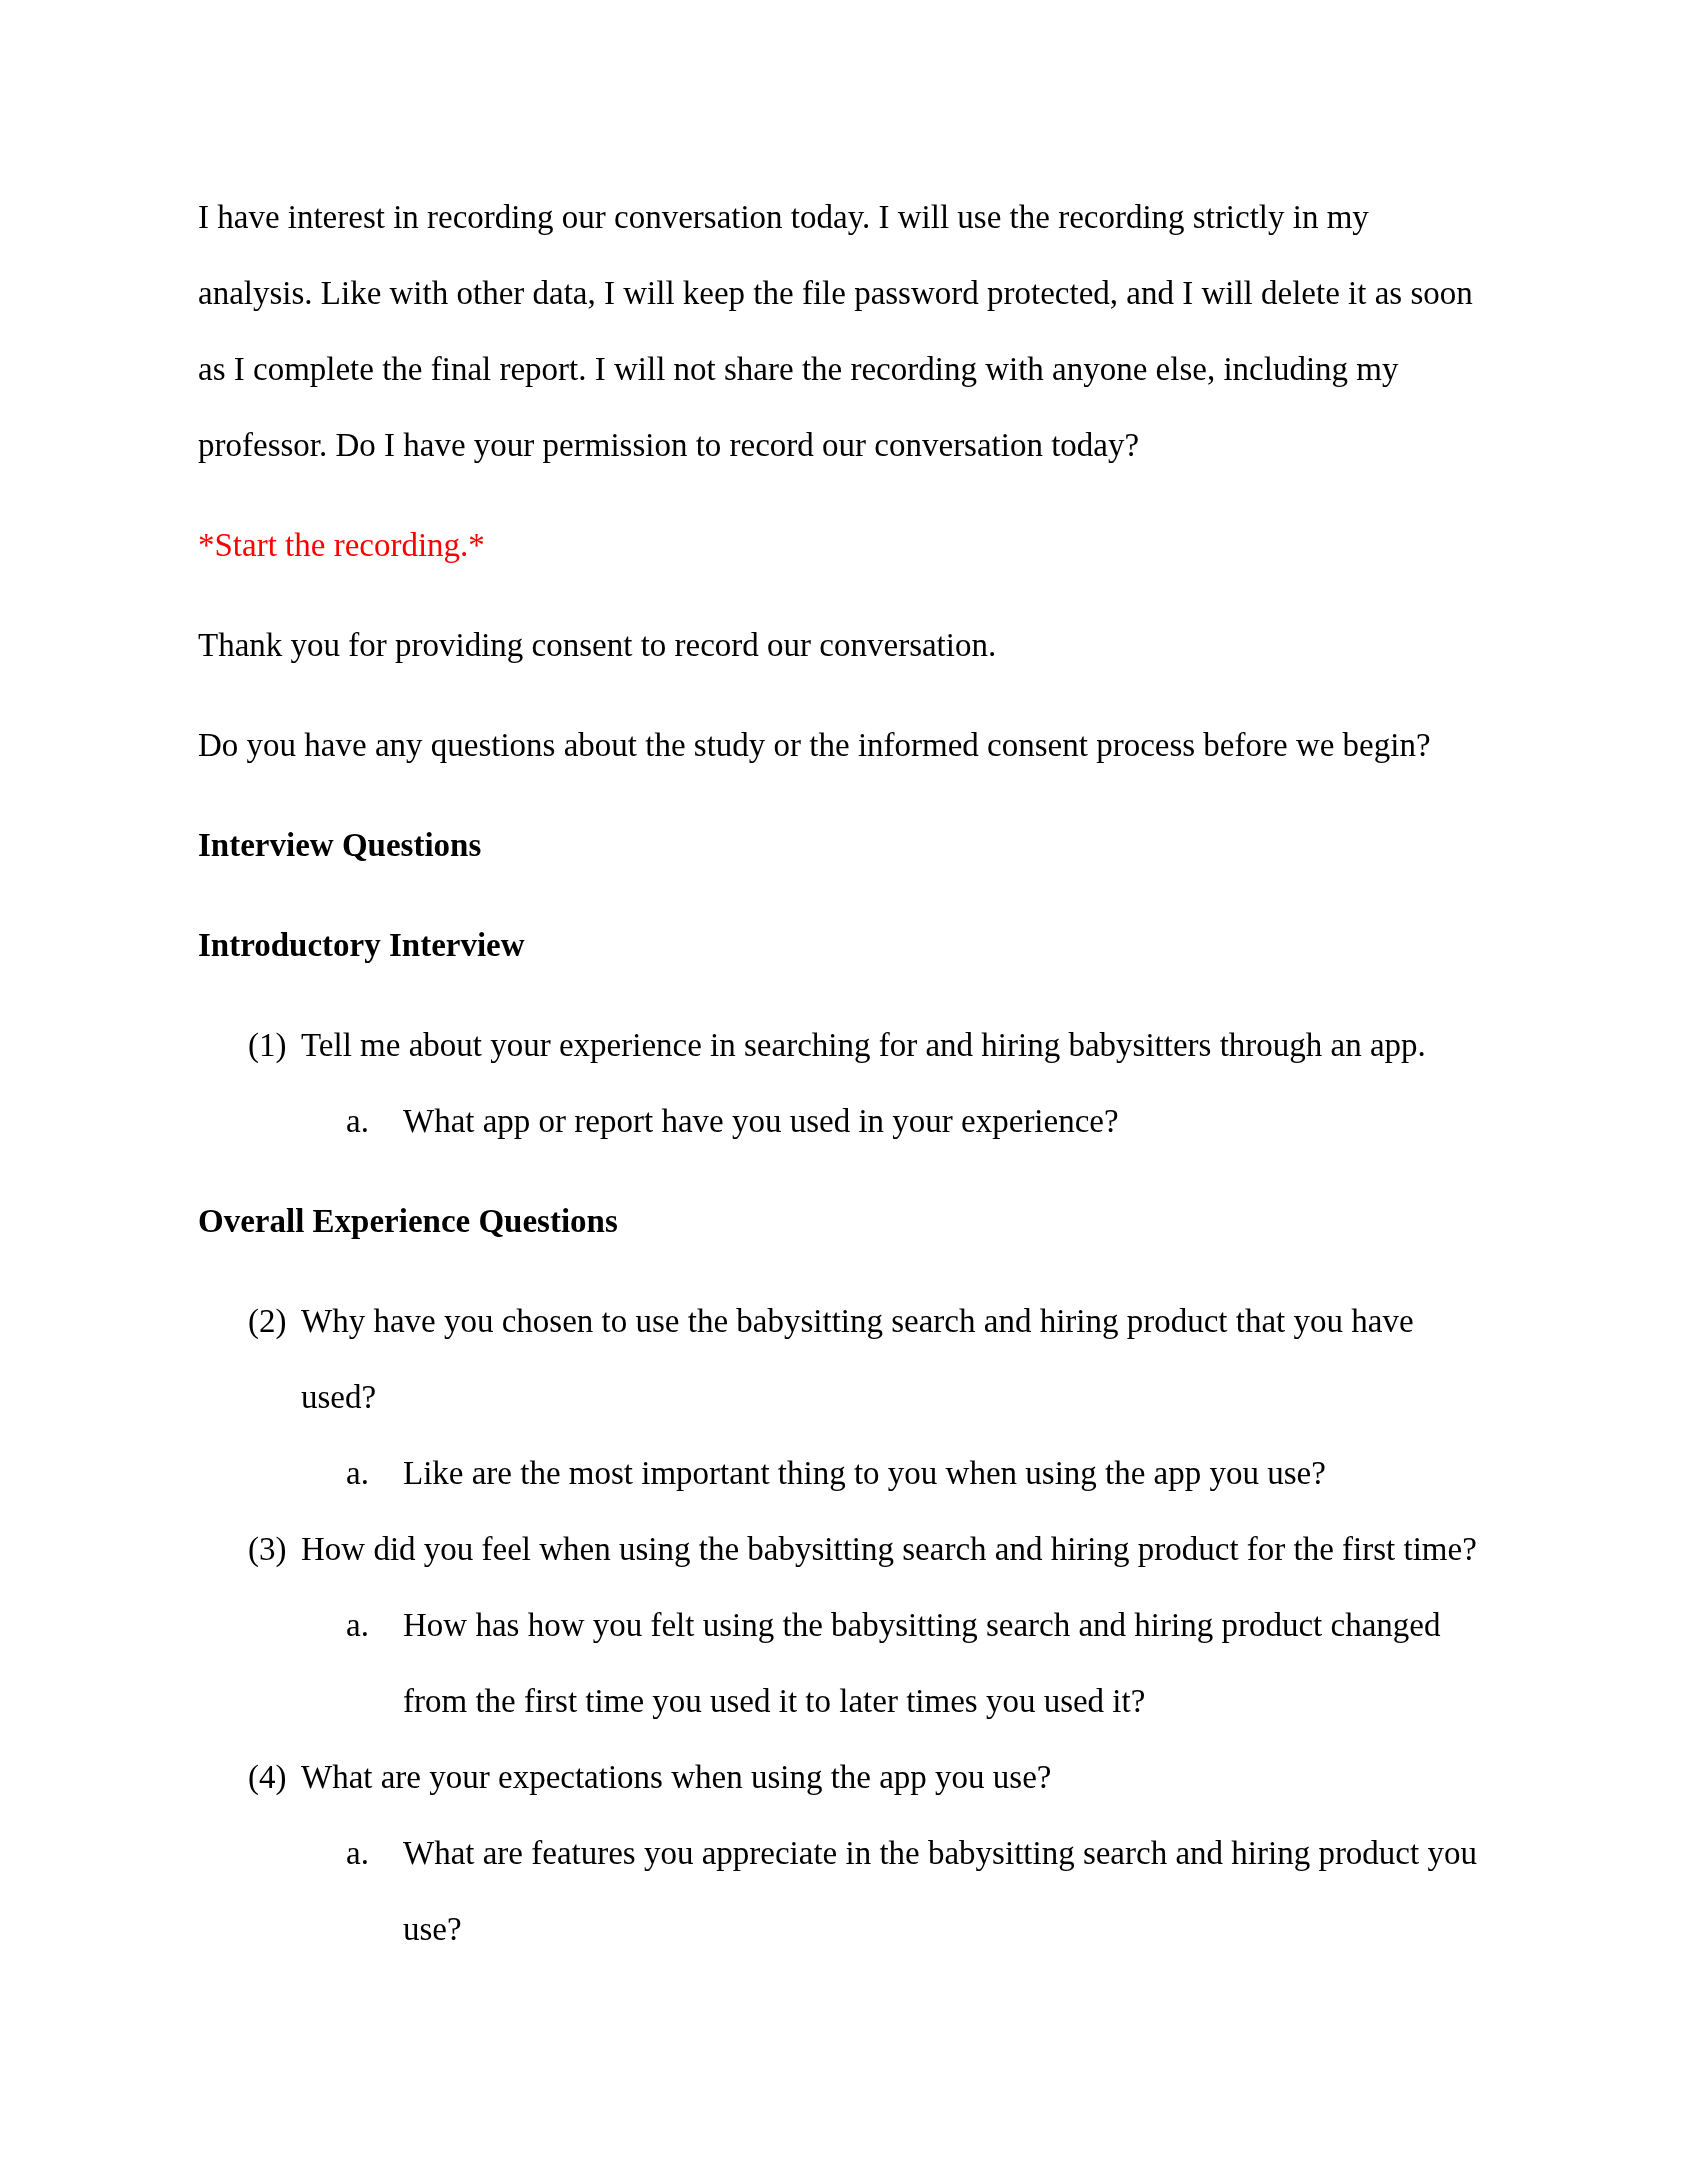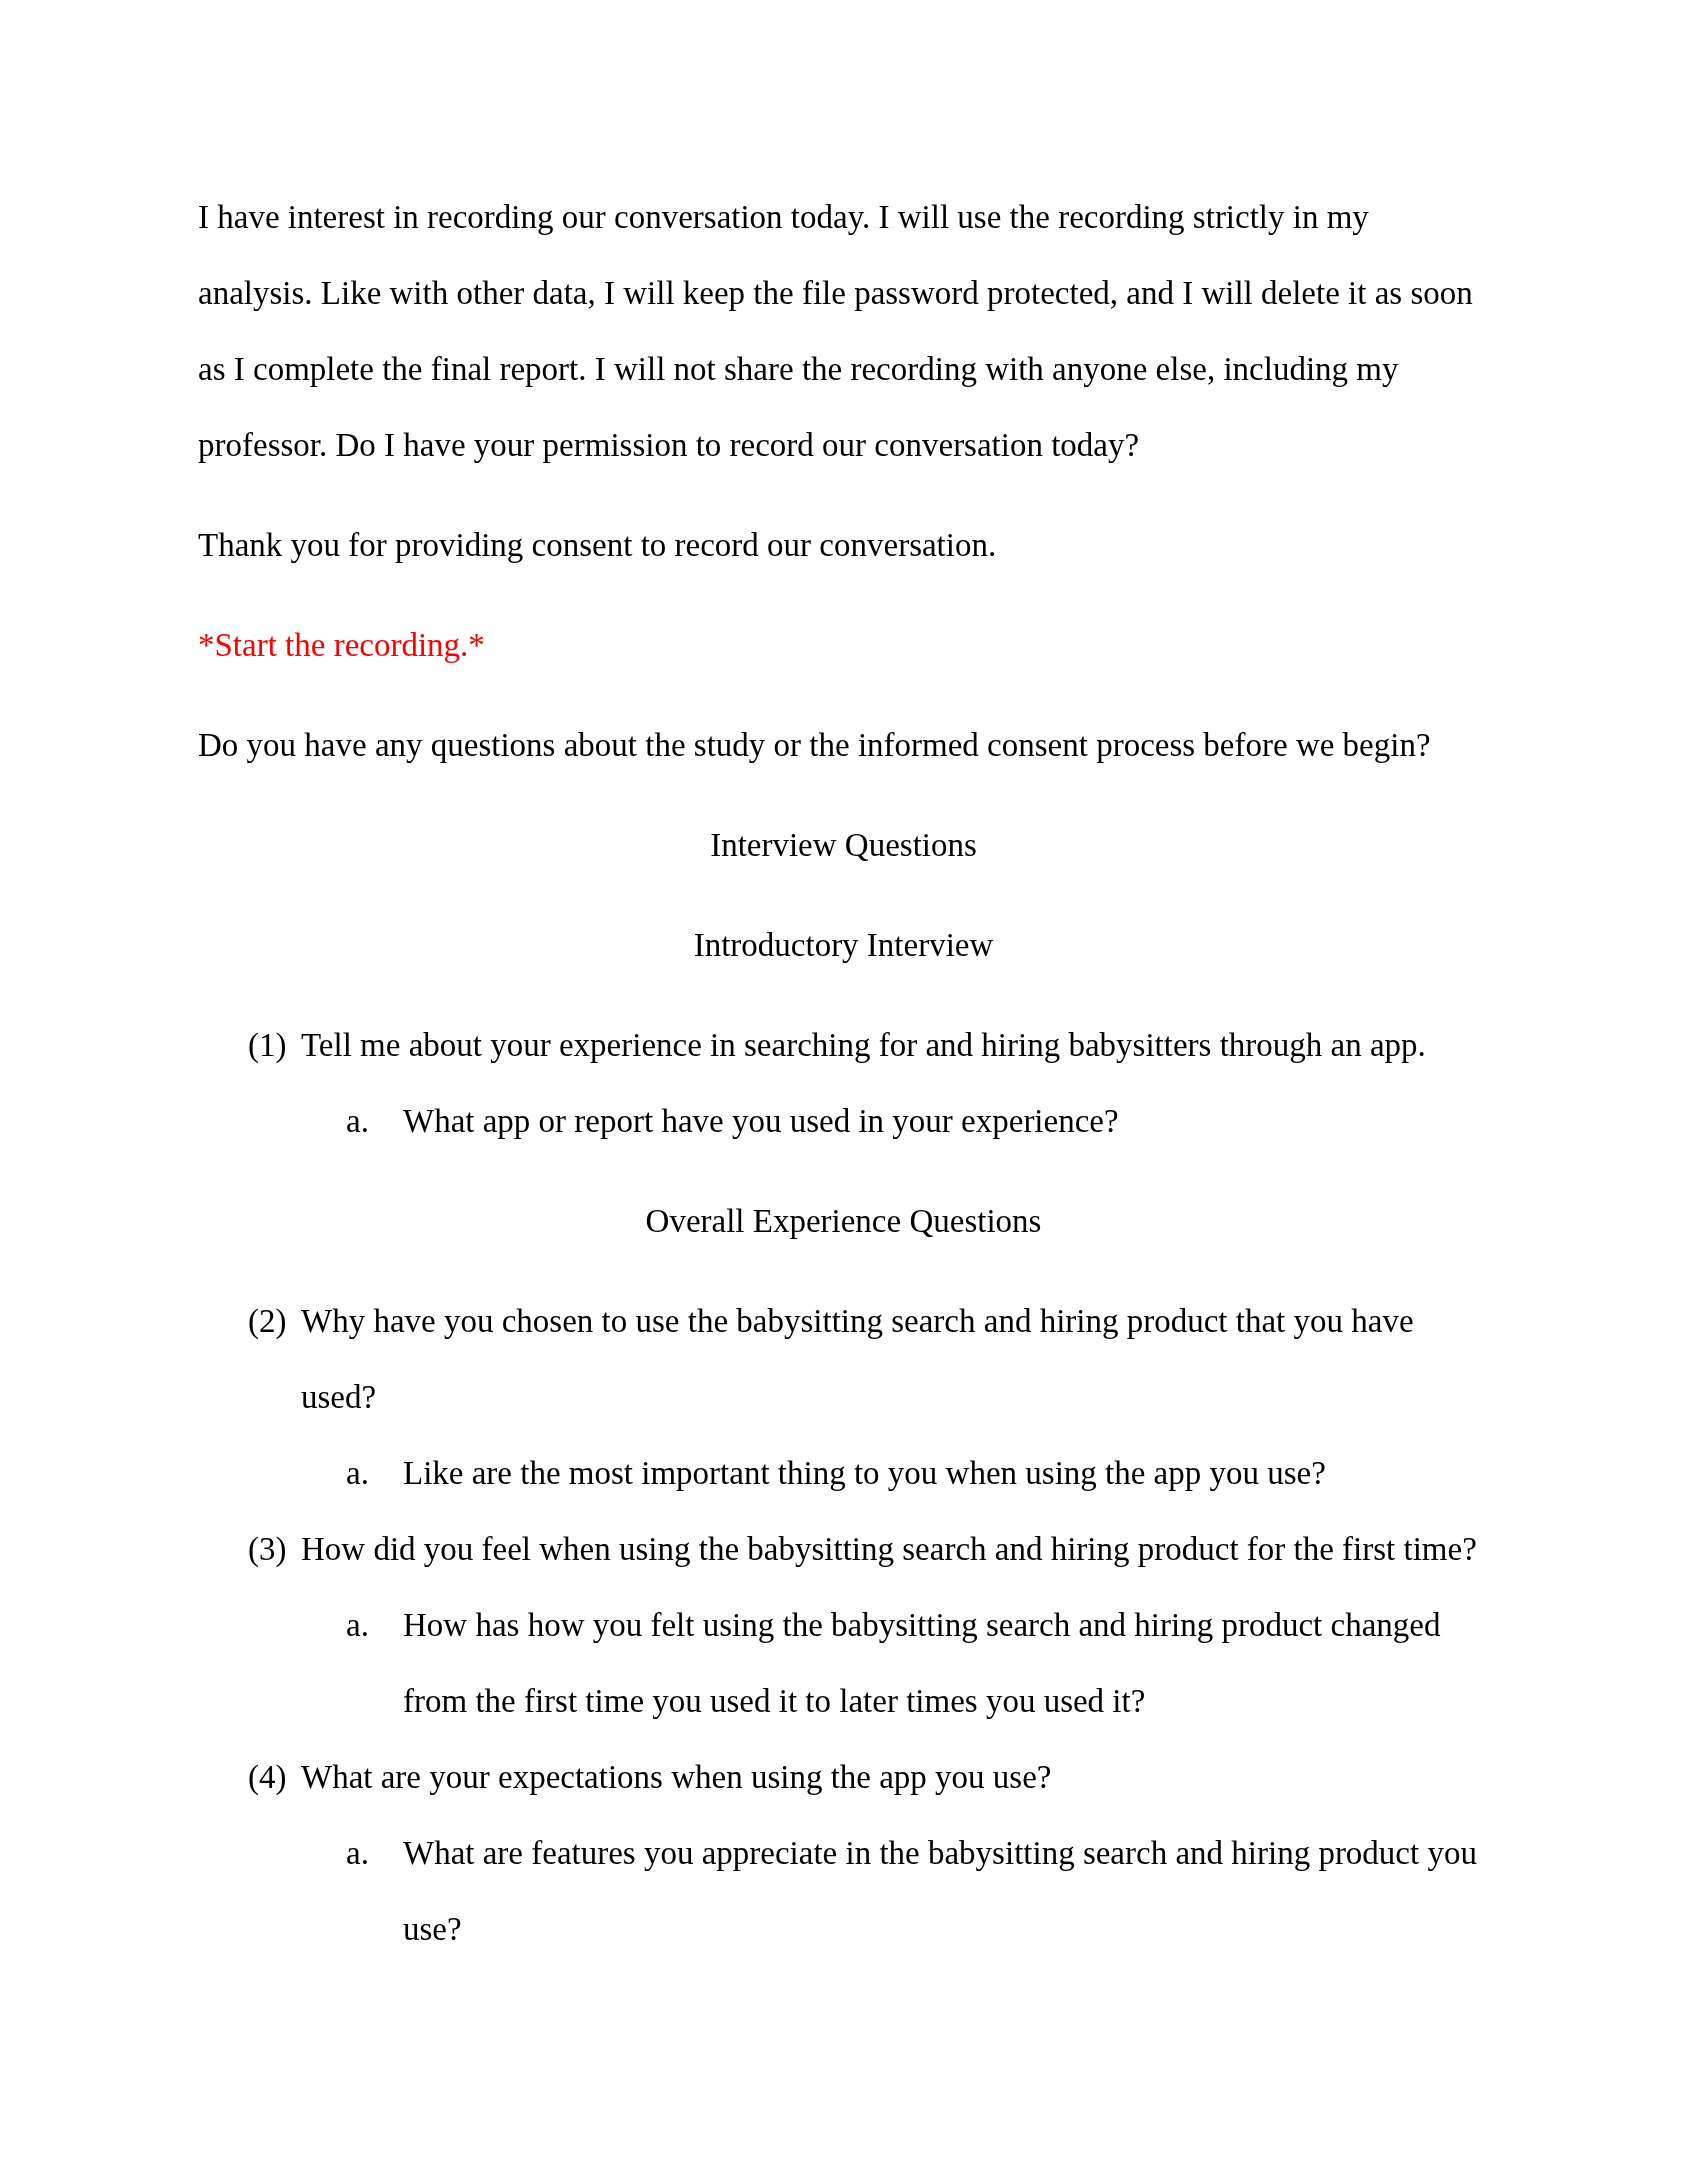--- a/index.html
+++ b/index.html
@@ -25,22 +25,21 @@
     margin: 0 0 24px 0;
     padding: 0;
   }
   .ln {
     display: block;
     line-height: 76px;
     white-space: nowrap;
     position: relative;
   }
   .heading {
-    font-weight: normal;
-    text-align: center;
+    font-weight: bold;
   }
   .red {
     color: #ff0000;
   }
   
   .l1 { padding-left: 103px; }
   .l1 .marker { position: absolute; left: 50px; top: 0; }
   
   .l2 { padding-left: 205px; }
   .l2 .marker { position: absolute; left: 148px; top: 0; }
@@ -51,25 +50,25 @@
 <div class="page">
 
   <div class="block">
     <span class="ln">I have interest in recording our conversation today. I will use the recording strictly in my</span>
     <span class="ln">analysis. Like with other data, I will keep the file password protected, and I will delete it as soon</span>
     <span class="ln">as I complete the final report. I will not share the recording with anyone else, including my</span>
     <span class="ln">professor. Do I have your permission to record our conversation today?</span>
   </div>
 
   <div class="block">
-    <span class="ln">Thank you for providing consent to record our conversation.</span>
+    <span class="ln red">*Start the recording.*</span>
   </div>
 
   <div class="block">
-    <span class="ln red">*Start the recording.*</span>
+    <span class="ln">Thank you for providing consent to record our conversation.</span>
   </div>
 
   <div class="block">
     <span class="ln">Do you have any questions about the study or the informed consent process before we begin?</span>
   </div>
 
   <div class="block heading">
     <span class="ln">Interview Questions</span>
   </div>
 

